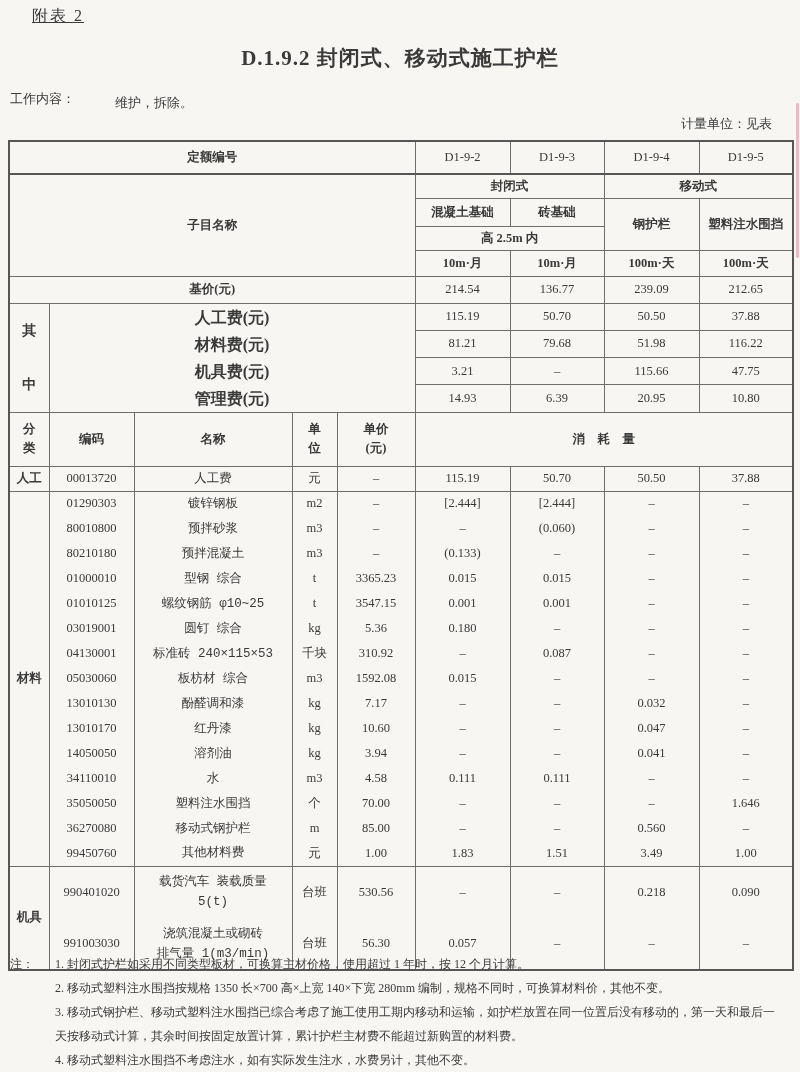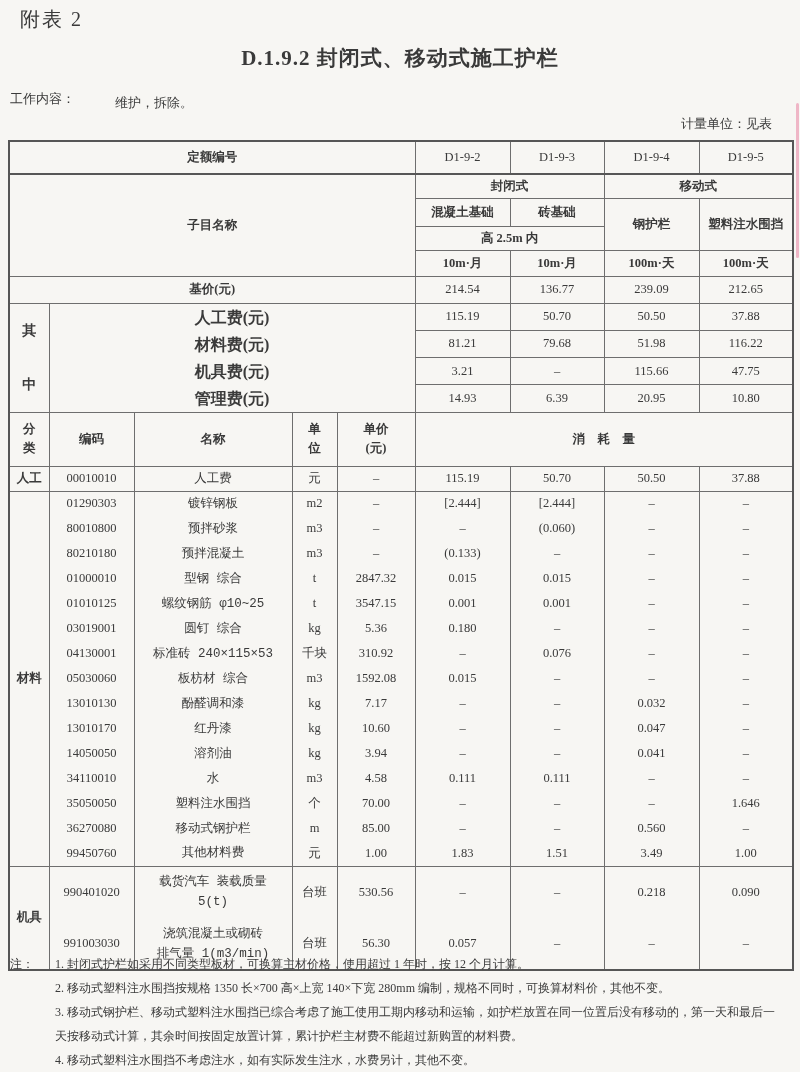--- a/index.html
+++ b/index.html
@@ -1,21 +1,21 @@
 <!DOCTYPE html>
 <html><head>
 <meta charset="utf-8">
 <style>
   html,body{margin:0;padding:0;}
   body{
     width:800px;height:1072px;position:relative;overflow:hidden;
     background:#f7f6f3;color:#3a3a3a;
     font-family:"Liberation Serif","DejaVu Serif",serif;
   }
-  .annex{position:absolute;left:20px;top:6px;font-size:20px;letter-spacing:2px;}
+  .annex{position:absolute;left:32px;top:6px;font-size:16px;letter-spacing:2px;text-decoration:underline;}
   .title{position:absolute;left:0;top:44px;width:100%;text-align:center;
          font-size:21px;font-weight:bold;letter-spacing:1px;}
   .work{position:absolute;left:10px;top:90px;width:780px;font-size:13px;}
   .wc-label{position:absolute;left:0;top:0;}
   .wc-lines{position:absolute;left:105px;top:0;width:560px;line-height:25px;}
   .unit-note{position:absolute;right:18px;top:25px;}
 
   table.quota{
     position:absolute;left:8px;top:140px;width:784px;
     border-collapse:collapse;table-layout:fixed;
@@ -166,21 +166,21 @@
       <td class="b">
         <div>单价</div>
           <div>(元)</div>
       </td>
       <td colspan="4" class="b">消　耗　量</td>
     </tr>
   </tbody>
   <tbody id="rows-body">
       <tr class="sec">
         <td class="cat" rowspan="1">人工</td>
-        <td>00010010</td>
+        <td>00013720</td>
         <td class="name">
           <div>人工费</div>
         </td>
         <td>元</td>
         <td>–</td>
         <td>115.19</td>
         <td>50.70</td>
         <td>50.50</td>
         <td>37.88</td>
       </tr>
@@ -220,21 +220,21 @@
         <td>–</td>
         <td>–</td>
         <td>–</td>
       </tr>
       <tr class="sec sm">
         <td>01000010</td>
         <td class="name">
           <div>型钢 综合</div>
         </td>
         <td>t</td>
-        <td>2847.32</td>
+        <td>3365.23</td>
         <td>0.015</td>
         <td>0.015</td>
         <td>–</td>
         <td>–</td>
       </tr>
       <tr class="sec sm">
         <td>01010125</td>
         <td class="name">
           <div>螺纹钢筋 φ10~25</div>
         </td>
@@ -258,21 +258,21 @@
         <td>–</td>
       </tr>
       <tr class="sec sm">
         <td>04130001</td>
         <td class="name">
           <div>标准砖 240×115×53</div>
         </td>
         <td>千块</td>
         <td>310.92</td>
         <td>–</td>
-        <td>0.076</td>
+        <td>0.087</td>
         <td>–</td>
         <td>–</td>
       </tr>
       <tr class="sec sm">
         <td>05030060</td>
         <td class="name">
           <div>板枋材 综合</div>
         </td>
         <td>m3</td>
         <td>1592.08</td>

